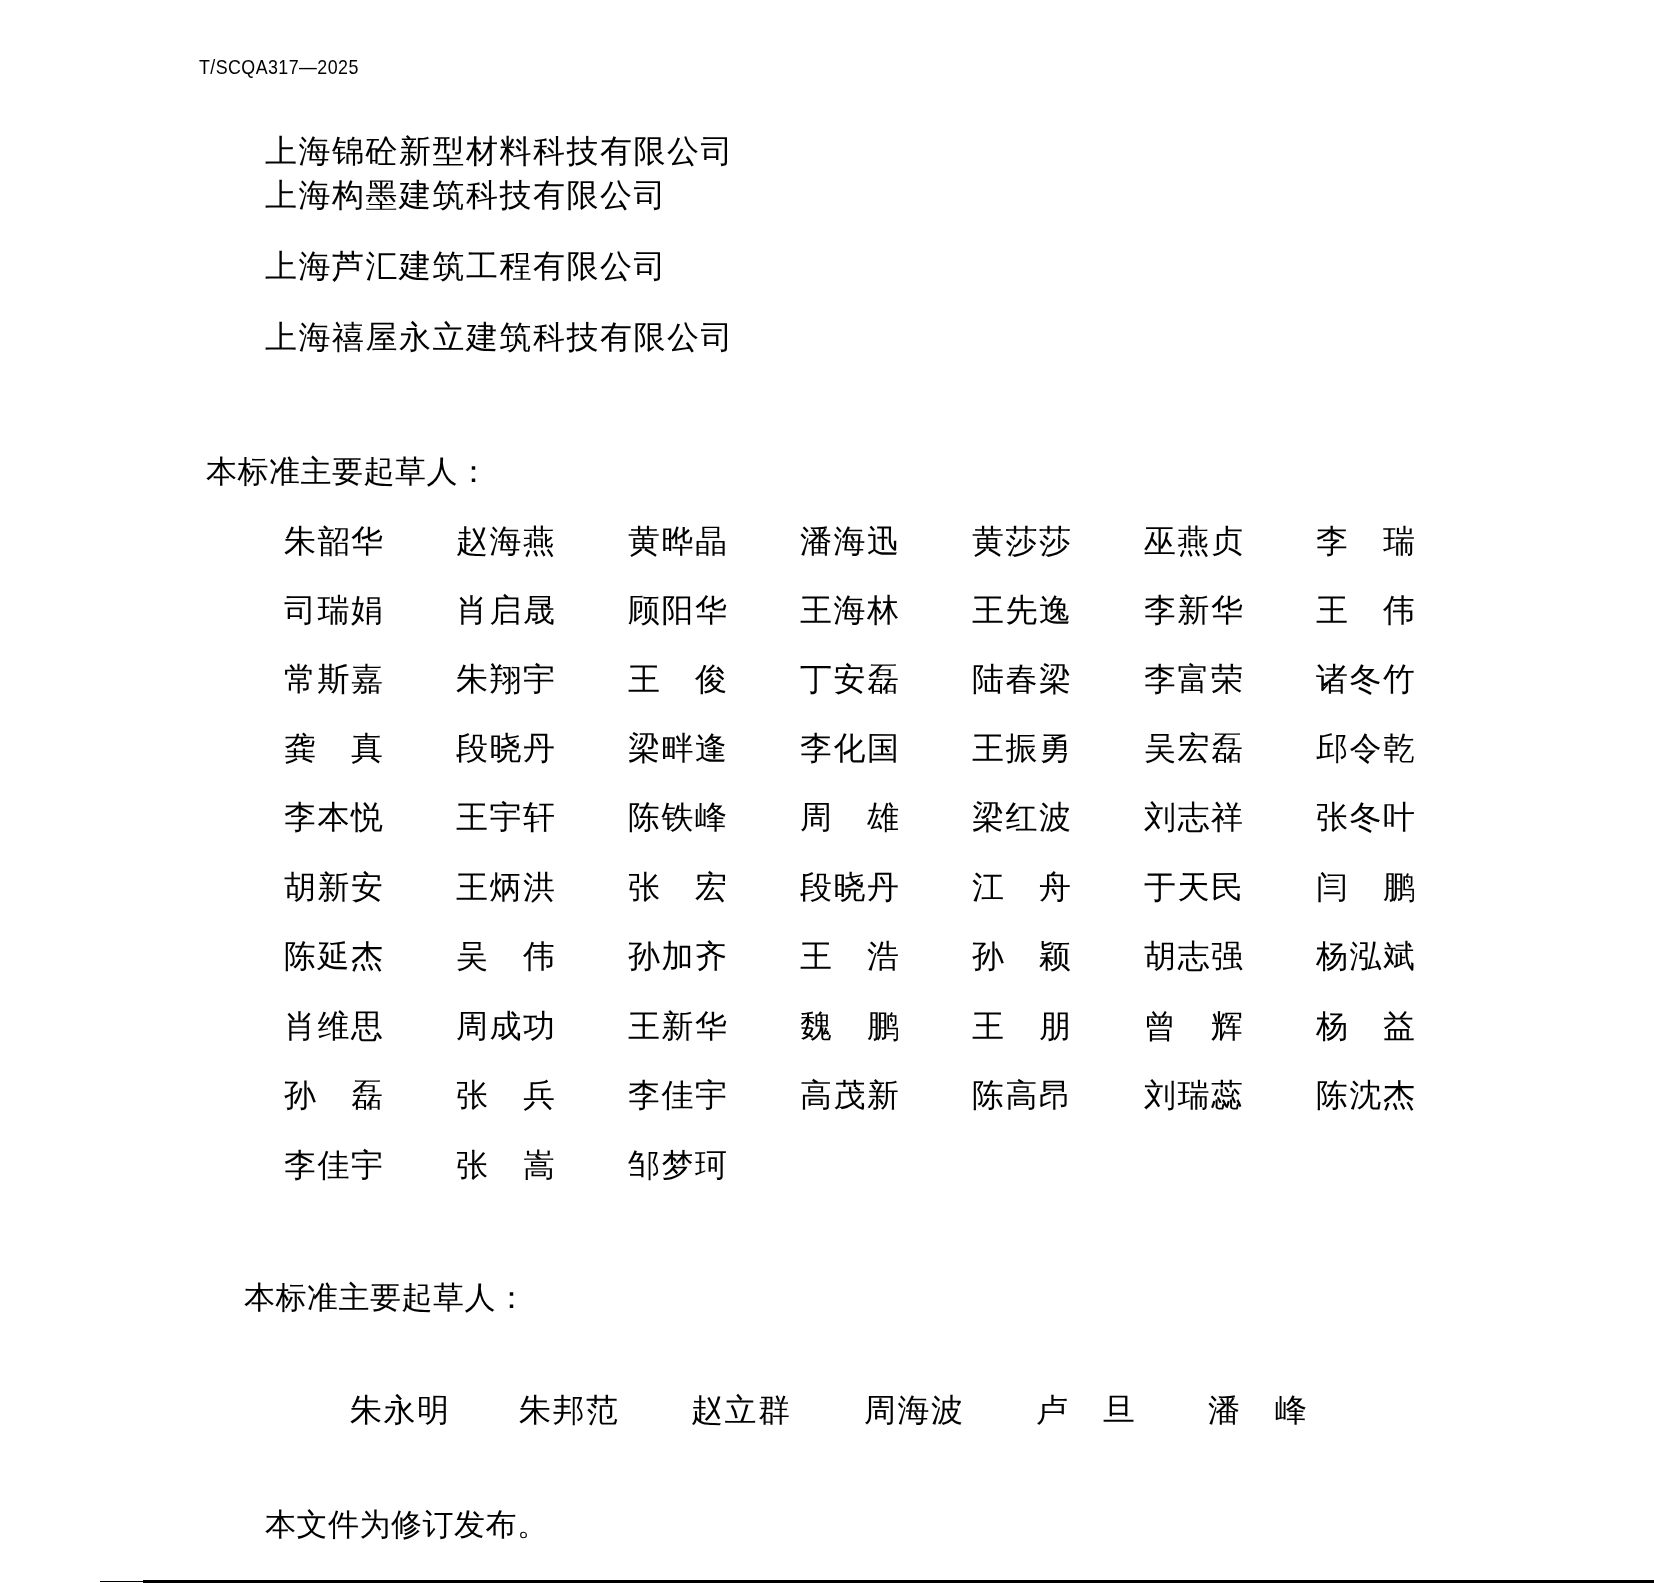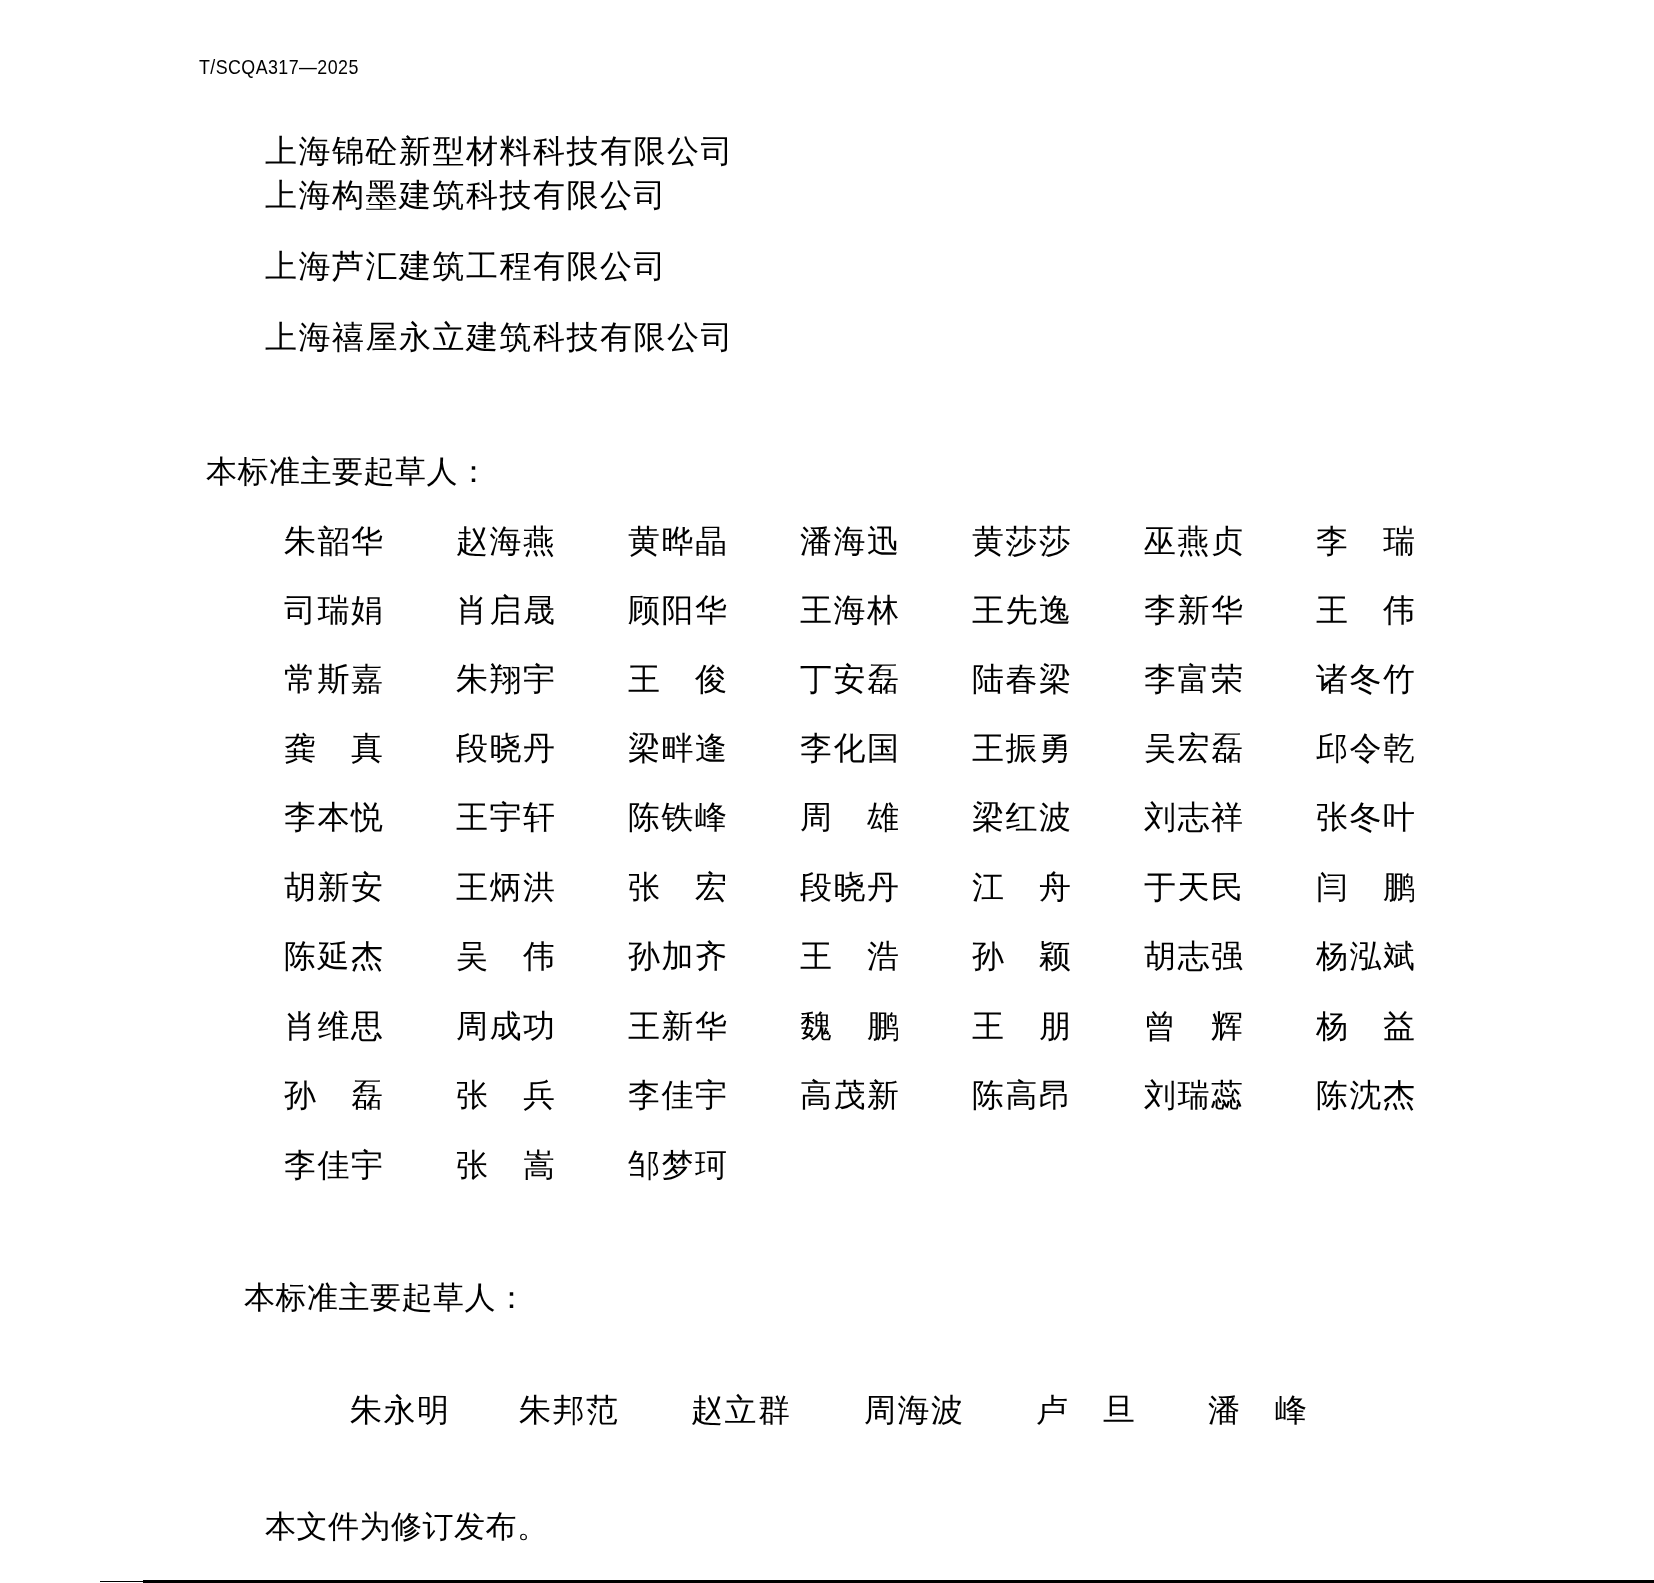--- a/index.html
+++ b/index.html
@@ -370,16 +370,16 @@
     <div class="abs name" style="left: 1036px; top: 1394px;">
       <span>卢</span>
       <span>旦</span>
     </div>
     <div class="abs name" style="left: 1208px; top: 1394px;">
       <span>潘</span>
       <span>峰</span>
     </div>
   </div>
 
-<div class="abs note" style="top:1511px;">本文件为修订发布。</div>
+<div class="abs note" style="top:1511px;font-family:Liberation Mono, monospace;">本文件为修订发布。</div>
 
 <div class="bottom-rule-thin"></div>
 <div class="bottom-rule"></div>
 
 </body></html>

